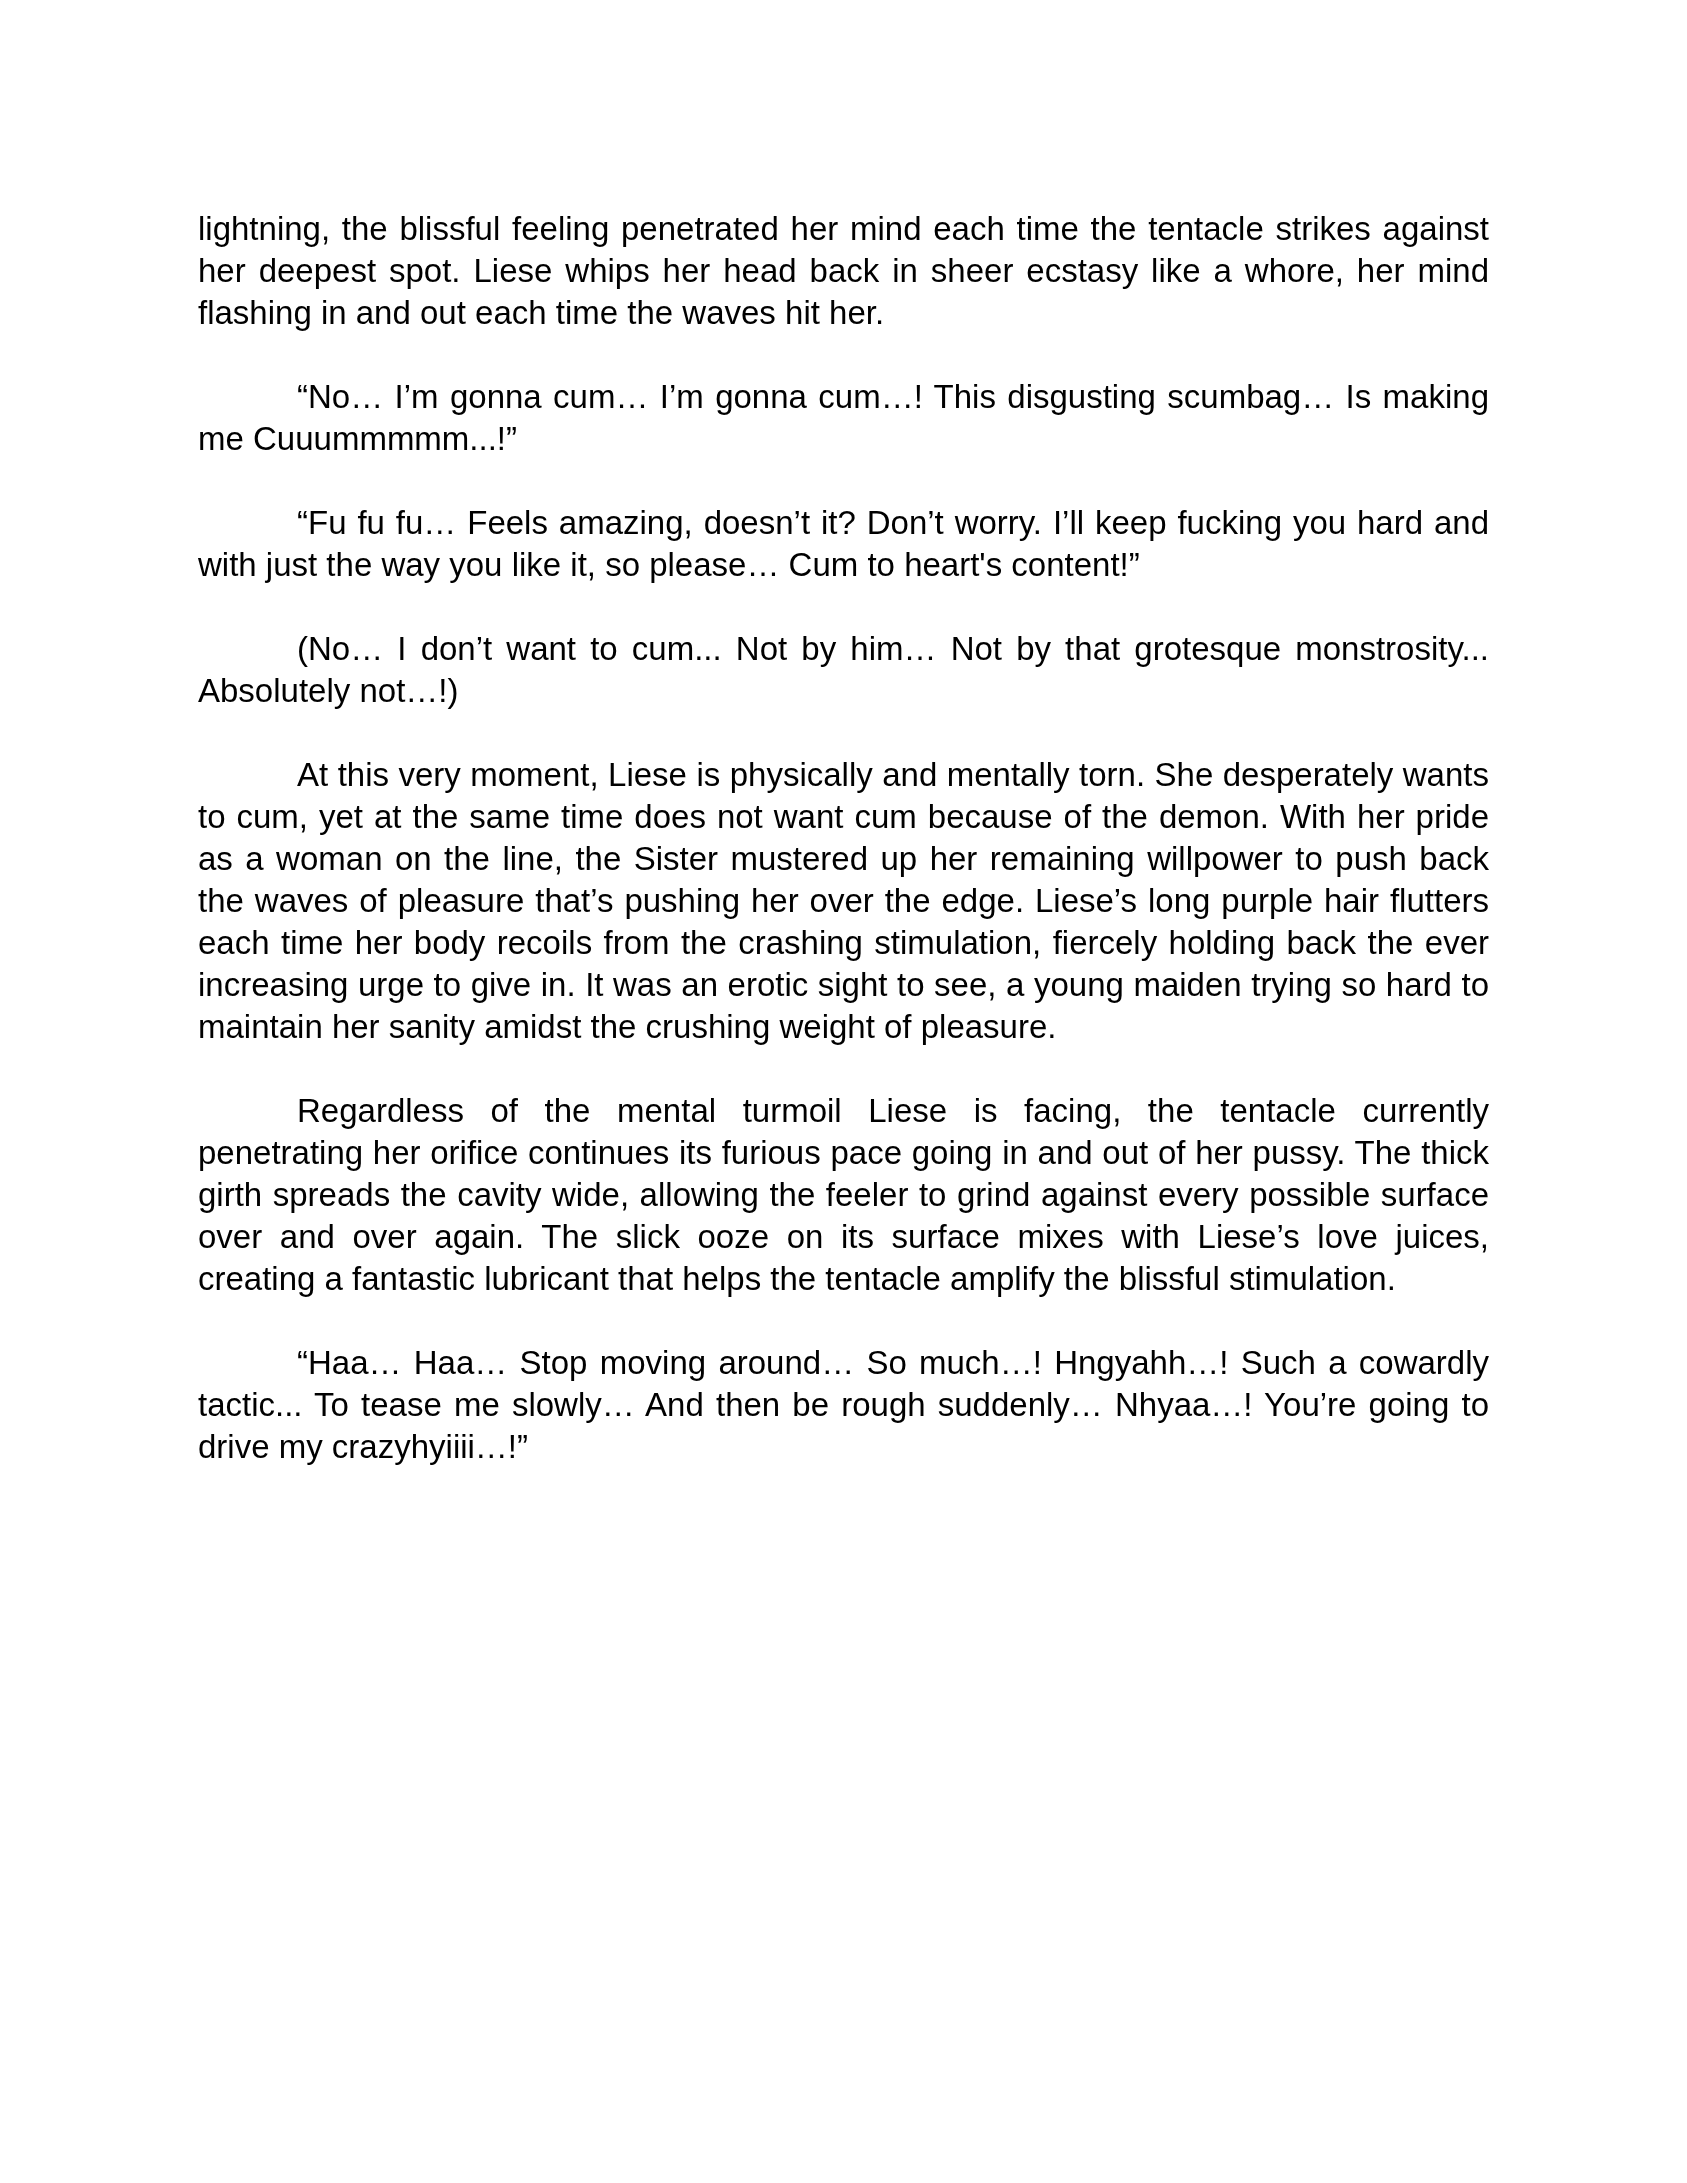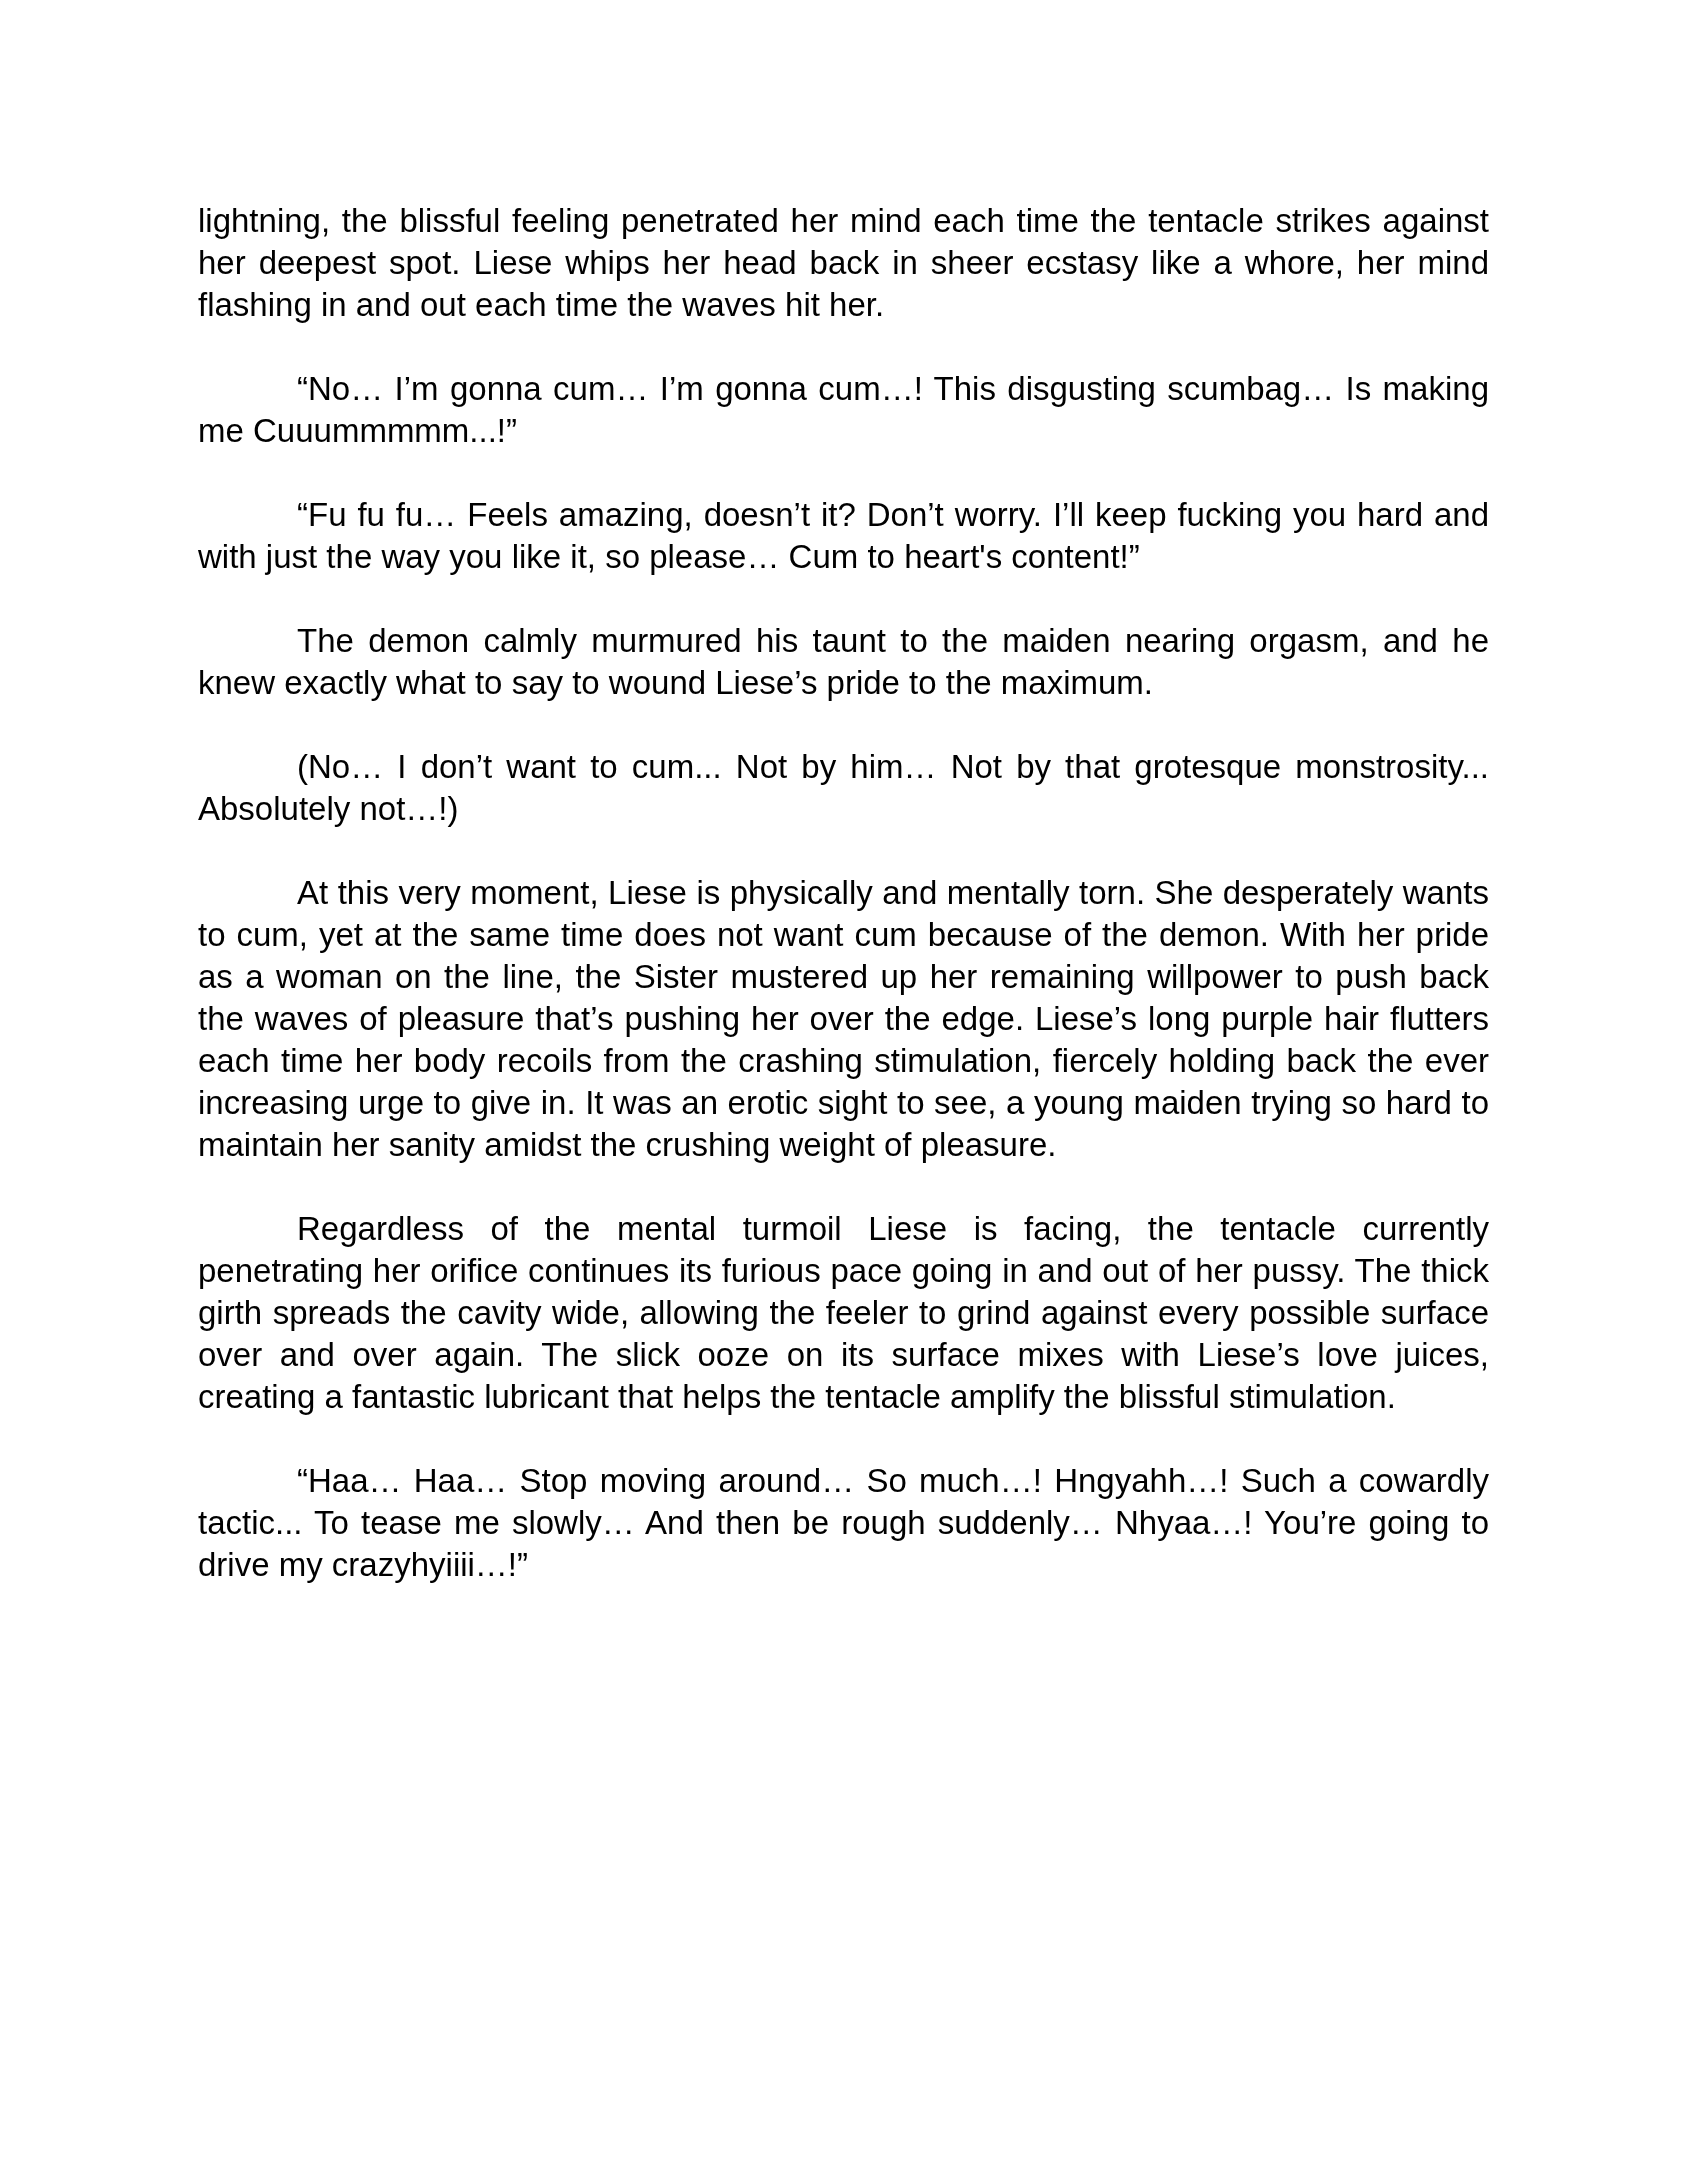--- a/index.html
+++ b/index.html
@@ -14,37 +14,36 @@
     background: #ffffff;
     overflow: hidden;
     box-sizing: border-box;
     padding: 196px 198px 198px 198px;
     font-family: "Liberation Sans", "DejaVu Sans", sans-serif;
     font-size: 33px;
     line-height: 42px;
     color: #000000;
   }
   .para {
-    margin: 4px 0 42px 0;
+    margin: 12px 0 42px 0;
     text-align: justify;
     letter-spacing: 0;
   }
   .para.indent {
     text-indent: 99px;
   }
   .para:last-child {
     margin-bottom: 0;
   }
 </style>
 </head>
 <body>
 
 <div class="page">
   <p class="para">lightning, the blissful feeling penetrated her mind each time the tentacle strikes against her deepest spot. Liese whips her head back in sheer ecstasy like a whore, her mind flashing in and out each time the waves hit her.</p>
   <p class="para indent">“No… I’m gonna cum… I’m gonna cum…! This disgusting scumbag… Is making me Cuuummmmm...!”</p>
   <p class="para indent">“Fu fu fu… Feels amazing, doesn’t it? Don’t worry. I’ll keep fucking you hard and with just the way you like it, so please… Cum to heart's content!”</p>
-  <p class="para indent">The demon calmly murmured his taunt to the maiden nearing orgasm, and he knew exactly what to say to wound Liese’s pride to the maximum.</p>
   <p class="para indent">(No… I don’t want to cum... Not by him… Not by that grotesque monstrosity... Absolutely not…!)</p>
   <p class="para indent">At this very moment, Liese is physically and mentally torn. She desperately wants to cum, yet at the same time does not want cum because of the demon. With her pride as a woman on the line, the Sister mustered up her remaining willpower to push back the waves of pleasure that’s pushing her over the edge. Liese’s long purple hair flutters each time her body recoils from the crashing stimulation, fiercely holding back the ever increasing urge to give in. It was an erotic sight to see, a young maiden trying so hard to maintain her sanity amidst the crushing weight of pleasure.</p>
   <p class="para indent">Regardless of the mental turmoil Liese is facing, the tentacle currently penetrating her orifice continues its furious pace going in and out of her pussy. The thick girth spreads the cavity wide, allowing the feeler to grind against every possible surface over and over again. The slick ooze on its surface mixes with Liese’s love juices, creating a fantastic lubricant that helps the tentacle amplify the blissful stimulation.</p>
   <p class="para indent">“Haa… Haa… Stop moving around… So much…! Hngyahh…! Such a cowardly tactic... To tease me slowly… And then be rough suddenly… Nhyaa…! You’re going to drive my crazyhyiiii…!”</p>
 </div>
 
 
 </body></html>

